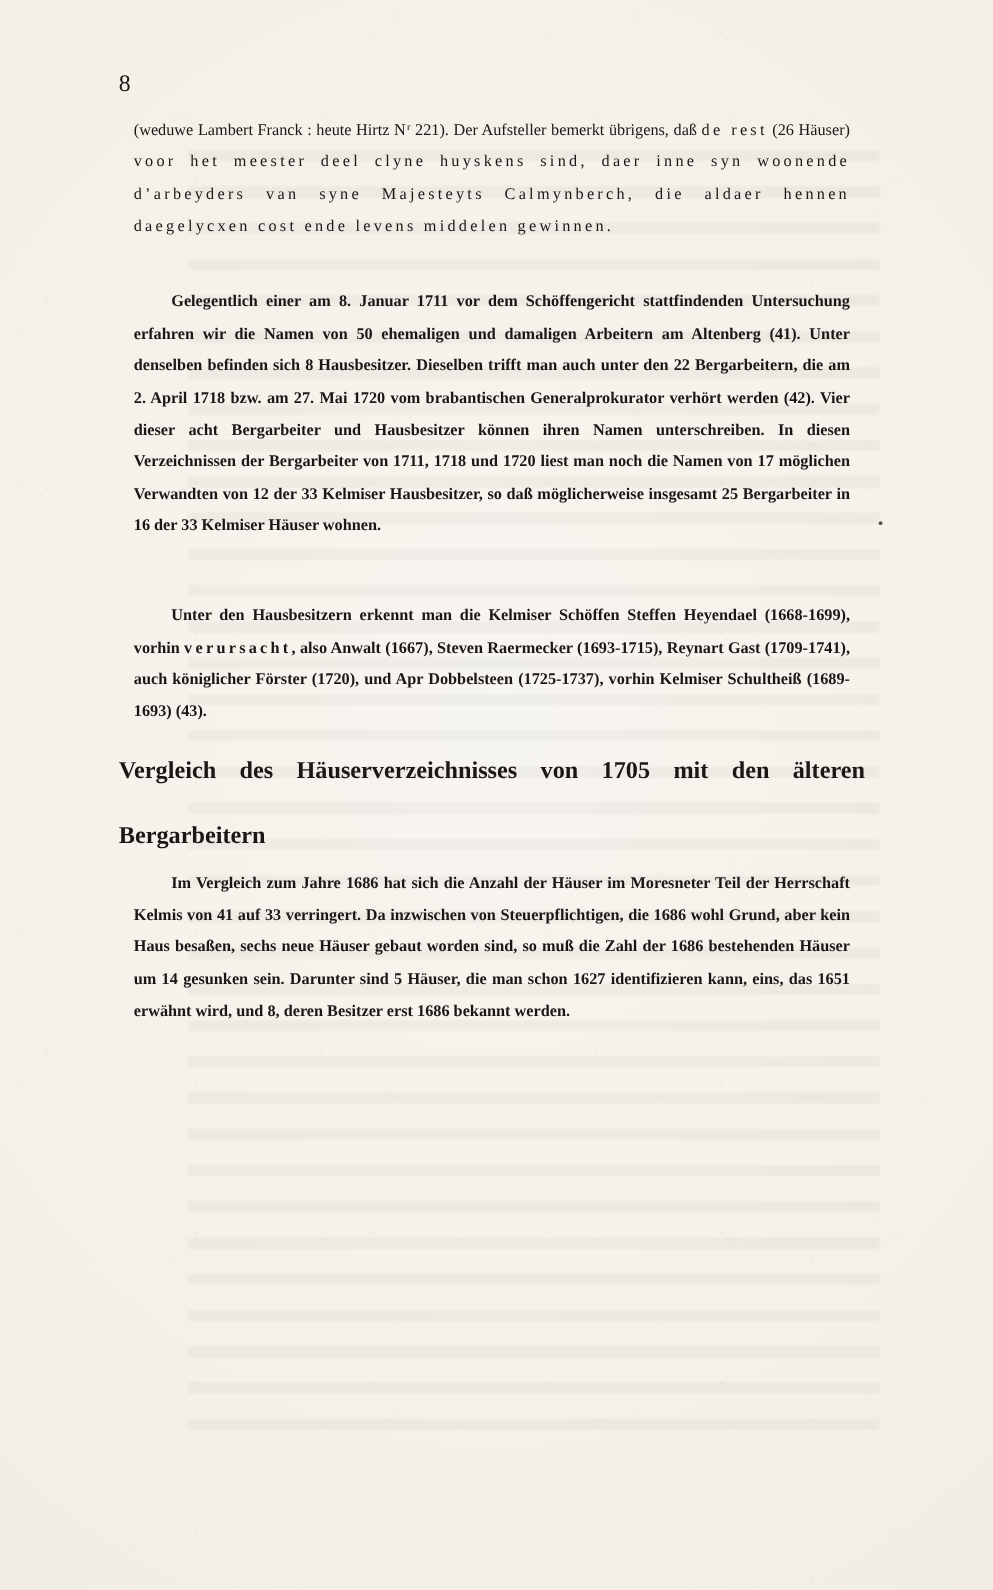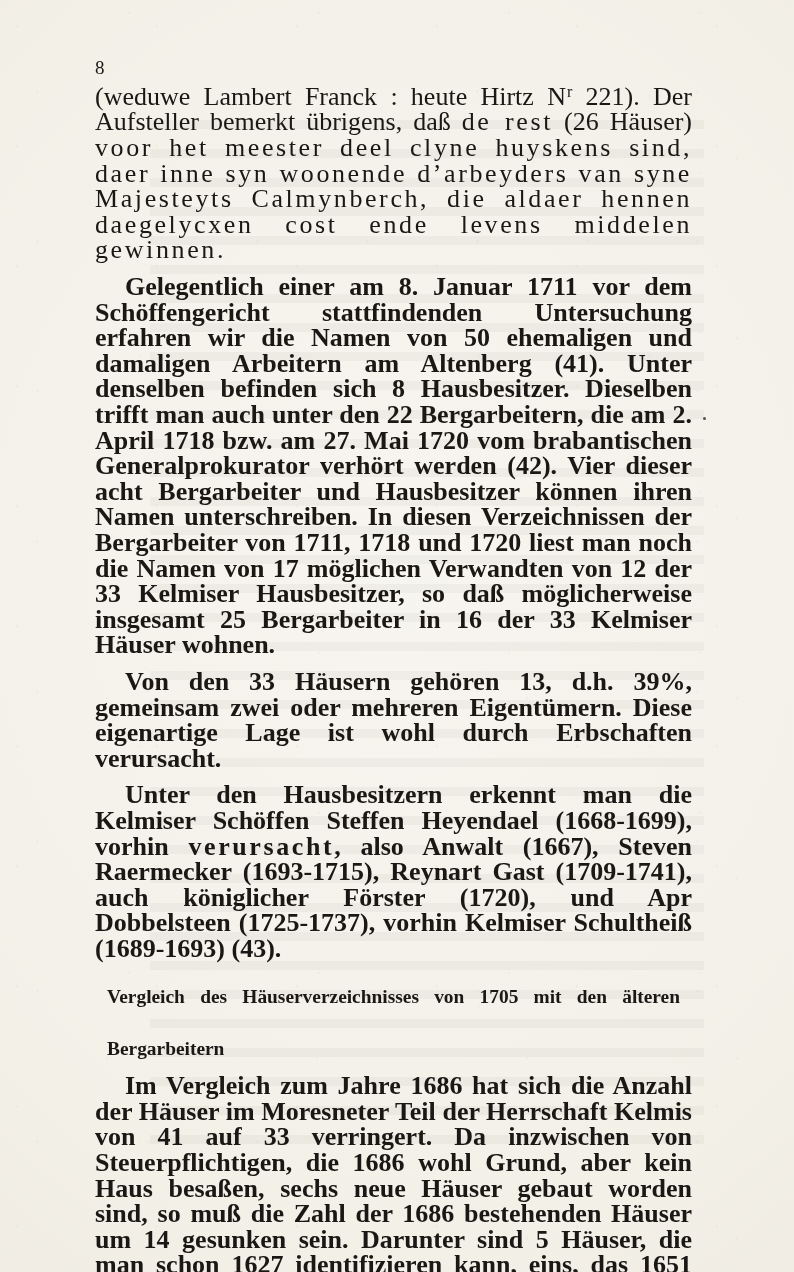--- a/index.html
+++ b/index.html
@@ -62,22 +62,22 @@
     width: 597px;
   }
 
   .folio {
     font-size: 19px;
     line-height: 1.1;
     margin: 0 0 5px 0;
   }
 
   p.body {
-    margin: 0;
-    font-size: 26px;
+    margin: 12px;
+    font-size: 13px;
     line-height: 25.6px;
     text-align: justify;
     text-justify: inter-word;
     hyphens: manual;
   }
 
   .indent { text-indent: 30px; font-weight: bold; }
 
   .gap { height: 11px; }
 
@@ -86,21 +86,21 @@
   }
 
   sup.nr {
     font-size: 0.62em;
     vertical-align: 0.52em;
     line-height: 0;
     margin-left: 1px;
   }
 
   h2.heading {
-    margin: 12px;
+    margin: 0;
     font-size: 19.4px;
     line-height: 25.6px;
     font-weight: bold;
     text-align: justify;
   }
   h2.heading .l1 { display: block; text-align: justify; }
   h2.heading .l1::after {
     content: "";
     display: inline-block;
     width: 100%;
@@ -130,21 +130,20 @@
   <div class="folio"><span>8</span></div>
 
   <p class="body"><span>(weduwe Lambert Franck : heute Hirtz N</span><sup class="nr">r</sup><span> 221). Der Aufsteller bemerkt übrigens, daß </span><span class="sp">de rest</span><span> (26 Häuser) </span><span class="sp">voor het meester deel clyne huyskens sind, daer inne syn woonende d’arbeyders van syne Majesteyts Calmynberch, die aldaer hennen daegelycxen cost ende levens middelen gewinnen.</span></p>
 
   <div class="gap"></div>
 
   <p class="body indent">Gelegentlich einer am 8. Januar 1711 vor dem Schöffengericht stattfindenden Untersuchung erfahren wir die Namen von 50 ehemaligen und damaligen Arbeitern am Altenberg (41). Unter denselben befinden sich 8 Hausbesitzer. Dieselben trifft man auch unter den 22 Bergarbeitern, die am 2. April 1718 bzw. am 27. Mai 1720 vom brabantischen Generalprokurator verhört werden (42). Vier dieser acht Bergarbeiter und Hausbesitzer können ihren Namen unterschreiben. In diesen Verzeichnissen der Bergarbeiter von 1711, 1718 und 1720 liest man noch die Namen von 17 möglichen Verwandten von 12 der 33 Kelmiser Hausbesitzer, so daß möglicherweise insgesamt 25 Bergarbeiter in 16 der 33 Kelmiser Häuser wohnen.</p>
 
   <div class="gap"></div>
 
-  <p class="body indent">Von den 33 Häusern gehören 13, d.h. 39%, gemeinsam zwei oder mehreren Eigentümern. Diese eigenartige Lage ist wohl durch Erbschaften verursacht.</p>
 
   <div class="gap"></div>
 
   <p class="body indent"><span>Unter den Hausbesitzern erkennt man die Kelmiser Schöffen Steffen Heyendael (1668-1699), vorhin </span><span class="sp">verursacht</span><span>, also Anwalt (1667), Steven Raermecker (1693-1715), Reynart Gast (1709-1741), auch königlicher Förster (1720), und Apr Dobbelsteen (1725-1737), vorhin Kelmiser Schultheiß (1689-1693) (43).</span></p>
 
   <div class="gap"></div>
 
   <h2 class="heading"><span class="l1">Vergleich des Häuserverzeichnisses von 1705 mit den älteren</span><span>Bergarbeitern</span></h2>
 
   <p class="body indent">Im Vergleich zum Jahre 1686 hat sich die Anzahl der Häuser im Moresneter Teil der Herrschaft Kelmis von 41 auf 33 verringert. Da inzwischen von Steuerpflichtigen, die 1686 wohl Grund, aber kein Haus besaßen, sechs neue Häuser gebaut worden sind, so muß die Zahl der 1686 bestehenden Häuser um 14 gesunken sein. Darunter sind 5 Häuser, die man schon 1627 identifizieren kann, eins, das 1651 erwähnt wird, und 8, deren Besitzer erst 1686 bekannt werden.</p>

